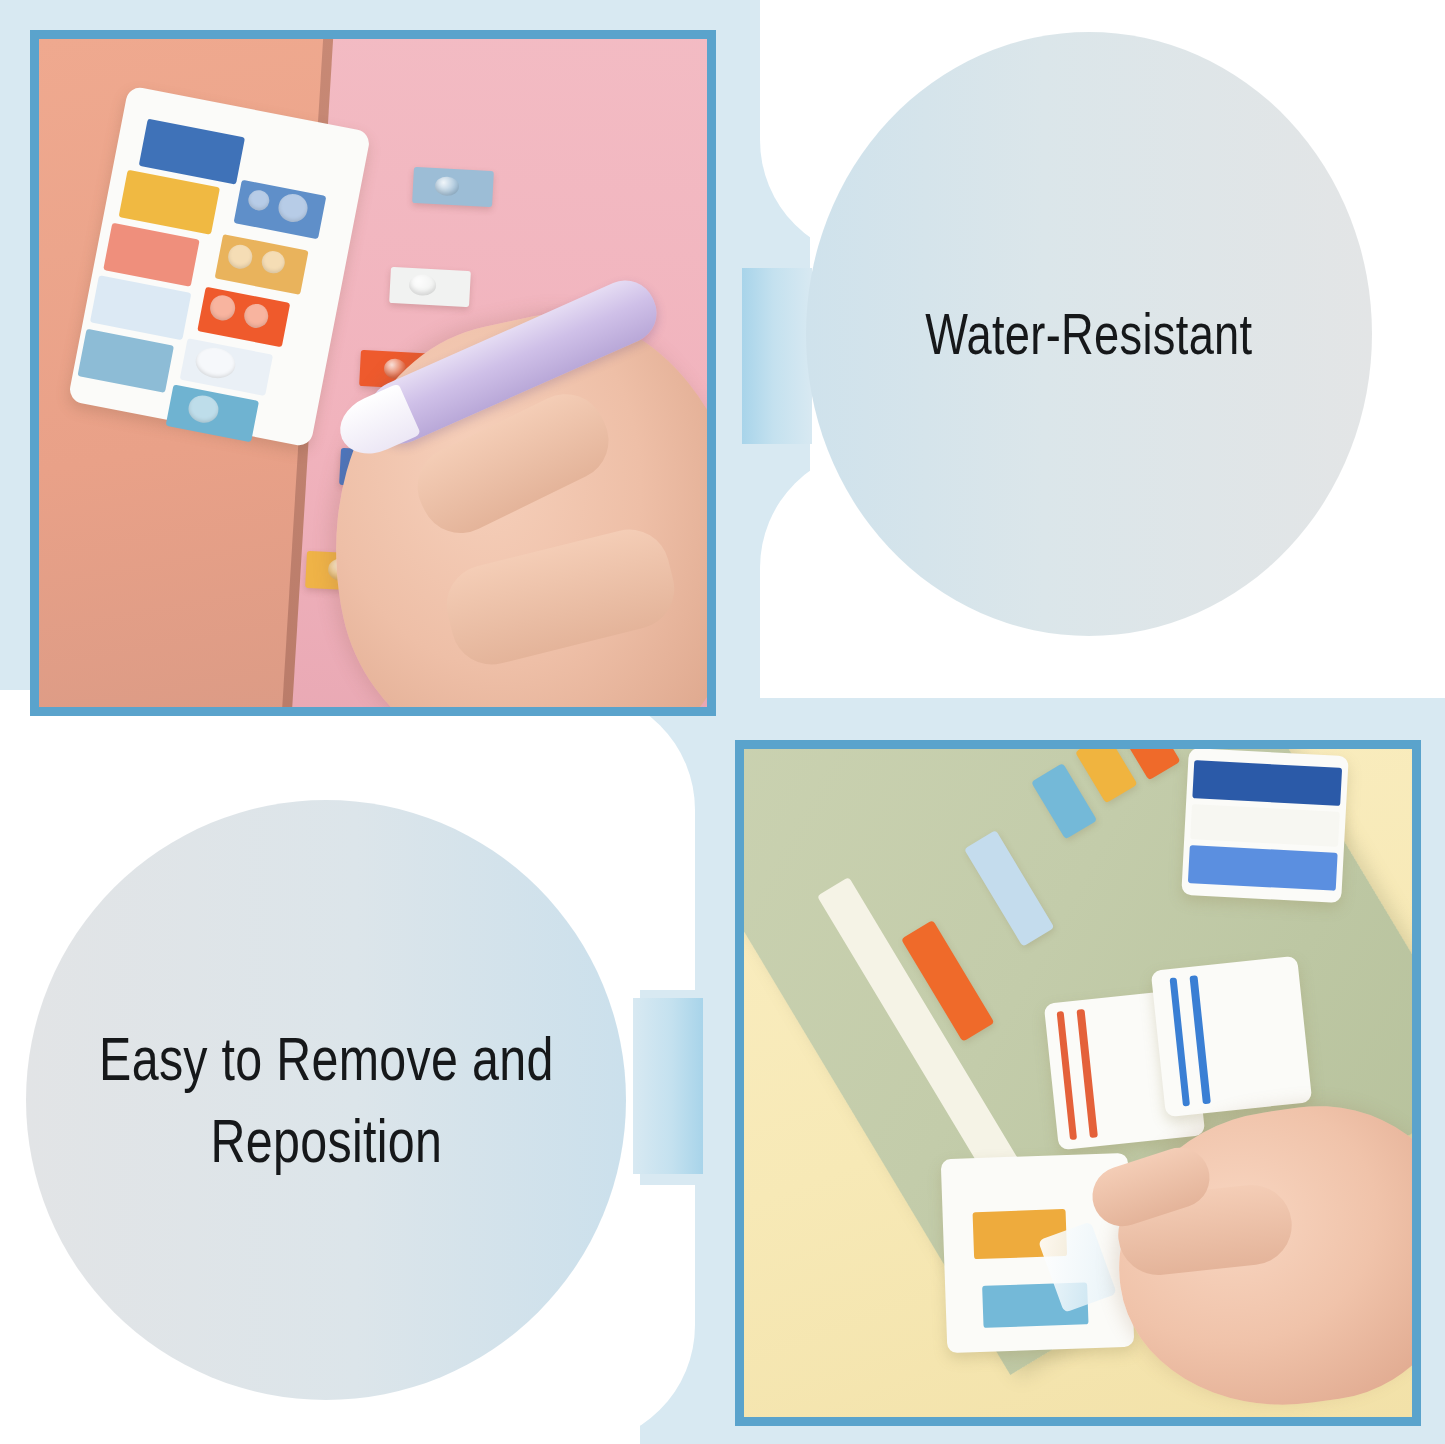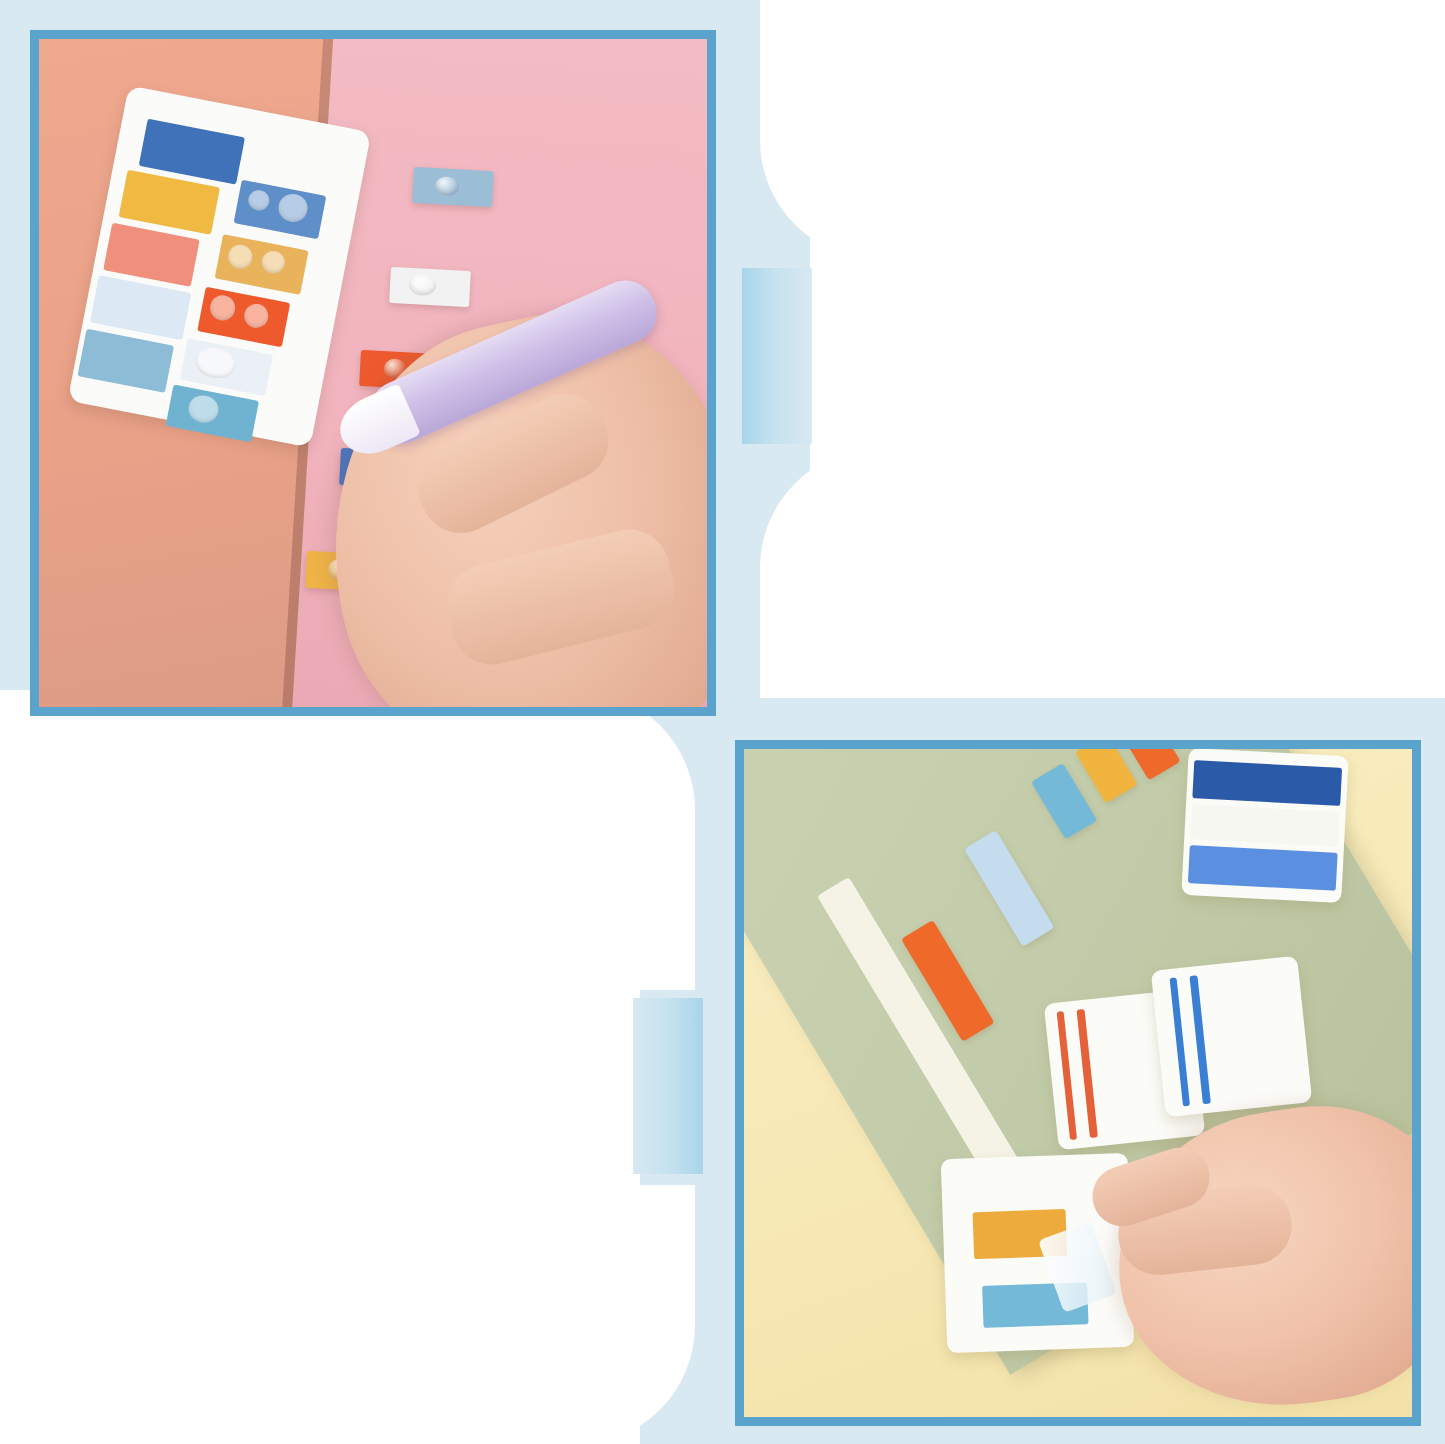--- a/index.html
+++ b/index.html
@@ -130,21 +130,28 @@
   <div class="band" id="band-br"></div>
 
   <div class="notch" id="notch-tr"></div>
   <div class="notch" id="notch-br1"></div>
   <div class="notch" id="notch-bl"></div>
   <div class="notch" id="notch-bl2"></div>
 
   <div class="connector" id="conn-top"></div>
   <div class="connector" id="conn-bottom"></div>
 
-
+  <div class="circle" id="circle-top">
+    <div class="circle-label">Water-Resistant</div>
+  </div>
+
+  <div class="circle" id="circle-bottom">
+    <div class="circle-label">Easy to Remove and
+Reposition</div>
+  </div>
 
   <div class="photo-panel" id="photo1">
     <div class="ph-inner">
       <div class="p1-left"></div>
       <div class="p1-page"></div>
       <div class="p1-spine"></div>
 
       <div class="p1-sheet">
         <div class="sw" style="left:10%;top:9%;width:40%;height:15%;background:#3f72b8;"></div>
         <div class="sw" style="left:6%;top:26%;width:38%;height:15%;background:#f0b942;"></div>

